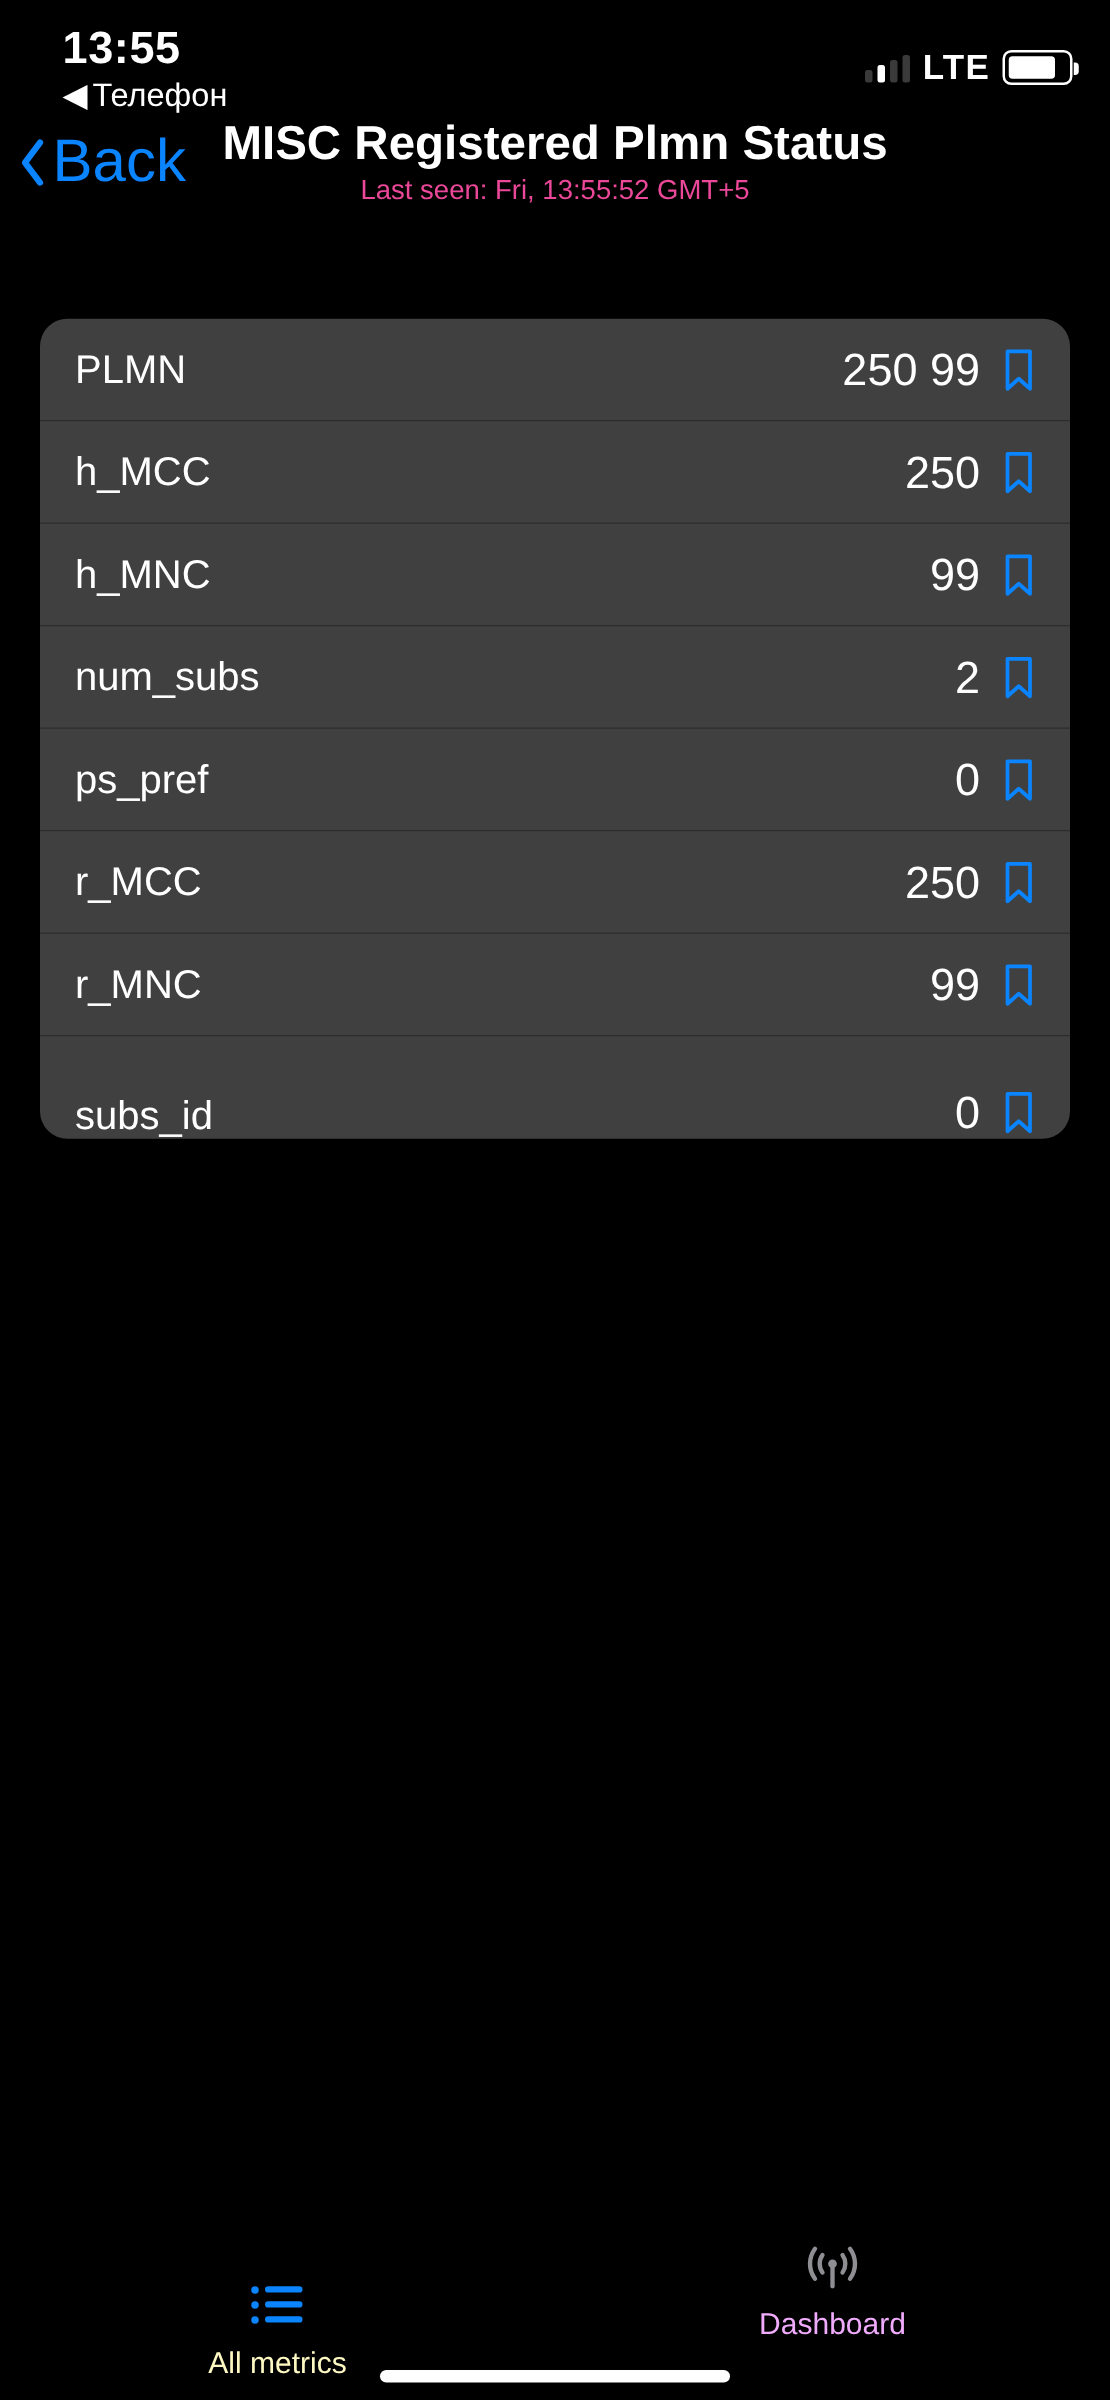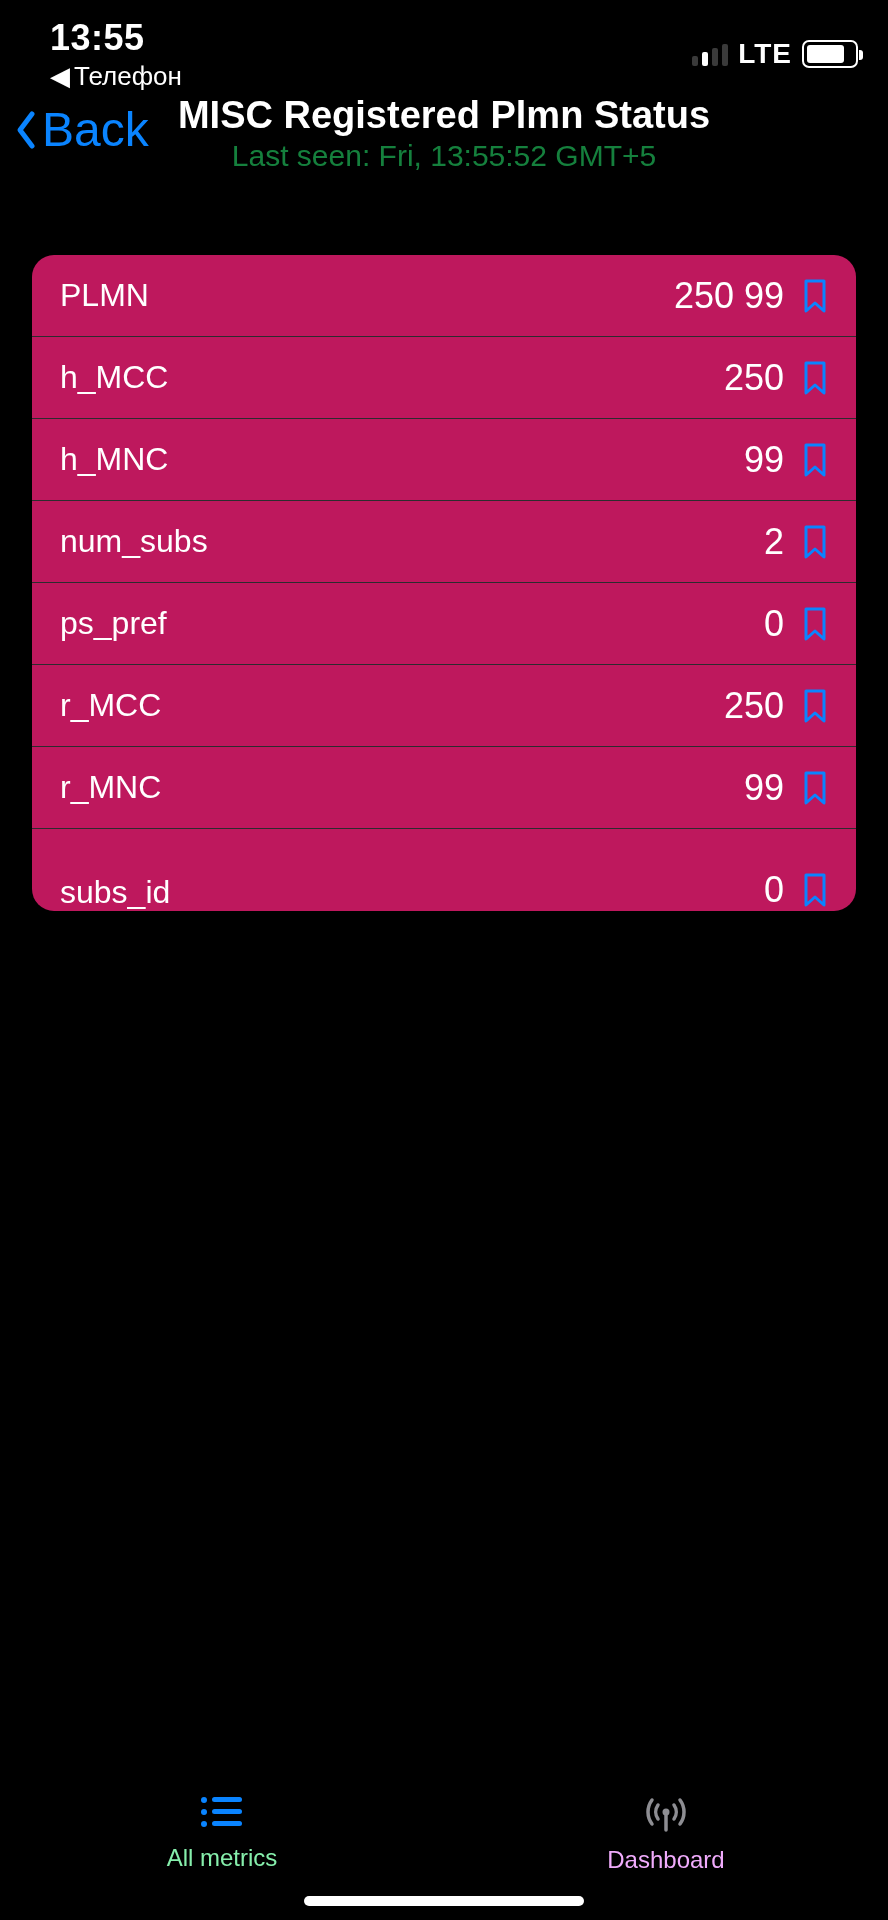--- a/index.html
+++ b/index.html
@@ -64,27 +64,27 @@
   .back-chevron svg { display: block; }
   .back-text { margin-left: 4px; }
   .title-block {
     position: absolute; left: 0; right: 0; top: 4px;
     text-align: center;
   }
   .page-title {
     font-size: 38px; font-weight: 700; color: #fff;
   }
   .page-subtitle {
-    font-size: 30px; color: #15803d; margin-top: 2px;
+    font-size: 22px; color: #ec4899; margin-top: 2px;
   }
 
   
   .card {
     margin: 60px 32px 0 32px;
-    background: #be185d;
+    background: #404040;
     border-radius: 22px;
     overflow: hidden;
   }
   .row {
     display: flex;
     align-items: center;
     justify-content: space-between;
     padding: 0 28px;
     height: 82px;
     border-bottom: 1px solid #2c2c2e;
@@ -109,21 +109,21 @@
   }
   .tab {
     flex: 1;
     display: flex;
     flex-direction: column;
     align-items: center;
     justify-content: center;
     gap: 10px;
   }
   .tab-label { font-size: 24px; }
-  .tab-active { color: #86efac; }
+  .tab-active { color: #fef9c3; justify-content: flex-end; }
   .tab-inactive { color: #f0abfc; }
 
   
   .home-indicator {
     position: absolute; bottom: 14px; left: 50%; transform: translateX(-50%);
     width: 280px; height: 10px; background: #fff; border-radius: 10px;
   }
 </style>
 </head>
 <body>

